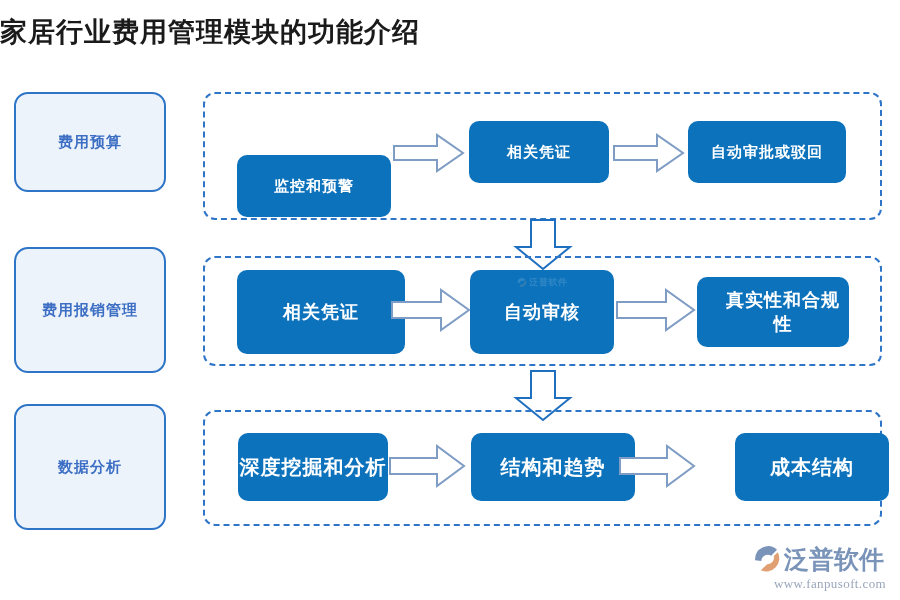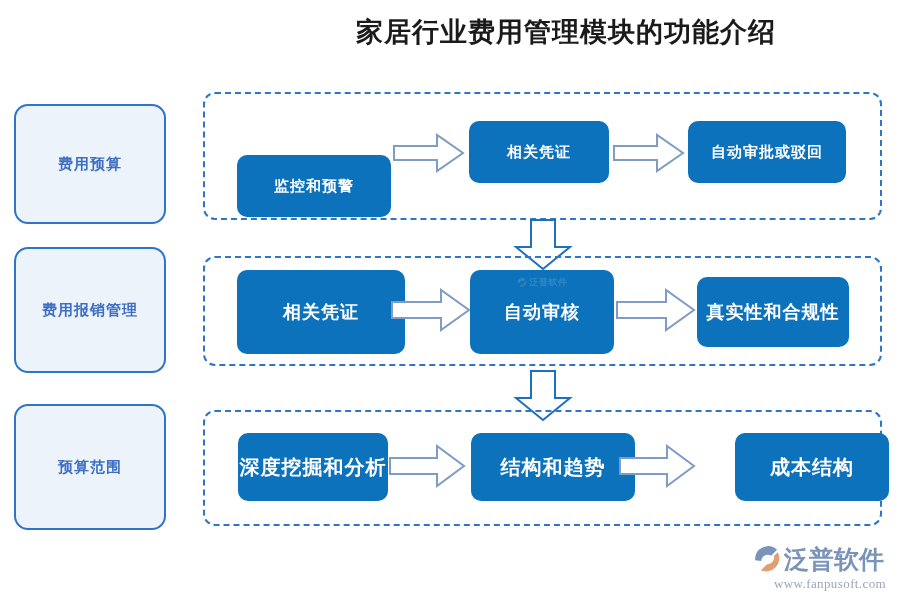--- a/index.html
+++ b/index.html
@@ -15,21 +15,21 @@
     overflow: hidden;
     position: relative;
   }
 
   
   #page-title {
     position: absolute;
     left: 0;
     top: 14px;
     width: 776px;
-    text-align: right;
+    text-align: left;
     font-size: 27px;
     font-weight: bold;
     color: #1a1a1a;
     letter-spacing: 1px;
     font-family: "Liberation Serif", "DejaVu Serif", serif;
   }
 
   
   .cat-card {
     position: absolute;
@@ -145,21 +145,21 @@
     letter-spacing: 0.4px;
     margin-top: 1px;
     margin-left: 22px;
   }
 </style>
 </head>
 <body>
 
 <div id="page-title">家居行业费用管理模块的功能介绍</div>
 
-<div class="cat-card" style="top:104px;height:120px;">
+<div class="cat-card" style="top:92px;height:100px;">
   <span class="cat-card-label">费用预算</span>
 </div>
 
 <div class="dash-group" style="top:92px;height:128px;"></div>
 
 <div class="step-box r1" style="left:237px;top:121px;width:154px;height:62px;margin-top:34px;">
   <span class="step-label">监控和预警</span>
 </div>
 
 <div class="h-arrow" style="left:393px;top:133px;">
@@ -214,32 +214,32 @@
   </div>
   <span class="step-label">自动审核</span>
 </div>
 
 <div class="h-arrow" style="left:616px;top:287px;">
   <svg width="80" height="46" viewBox="0 0 80 46" xmlns="http://www.w3.org/2000/svg">
     <polygon points="1,15 50,15 50,3 78,23 50,43 50,31 1,31" fill="#FFFFFF" stroke="#7E9CC4" stroke-width="2" stroke-linejoin="miter"></polygon>
   </svg>
 </div>
 
-<div class="step-box r2" style="left:697px;top:277px;width:152px;height:70px;">
+<div class="step-box r2" style="left:697px;top:277px;width:152px;height:70px;padding-left:20px;">
   <span class="step-label">真实性和合规性</span>
 </div>
 
 <div class="v-arrow" style="left:512px;top:370px;">
   <svg width="62" height="52" viewBox="0 0 62 52" xmlns="http://www.w3.org/2000/svg">
     <polygon points="19,1 43,1 43,28 58,28 31,50 4,28 19,28" fill="#FFFFFF" stroke="#1F6FC0" stroke-width="2" stroke-linejoin="miter"></polygon>
   </svg>
 </div>
 
 <div class="cat-card" style="top:404px;height:126px;">
-  <span class="cat-card-label">预算范围</span>
+  <span class="cat-card-label">数据分析</span>
 </div>
 
 <div class="dash-group" style="top:410px;height:116px;"></div>
 
 <div class="step-box r3" style="left:238px;top:433px;width:150px;height:68px;">
   <span class="step-label">深度挖掘和分析</span>
 </div>
 
 <div class="h-arrow" style="left:389px;top:444px;">
   <svg width="77" height="44" viewBox="0 0 77 44" xmlns="http://www.w3.org/2000/svg">

